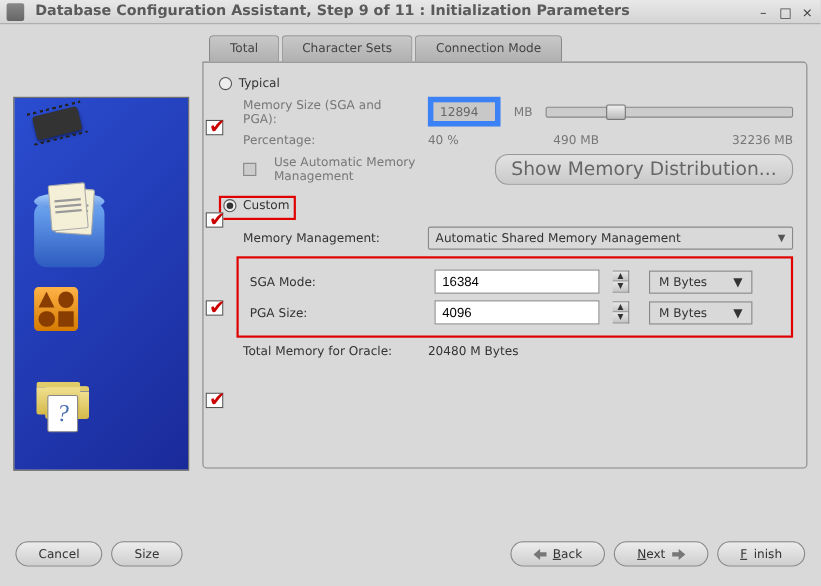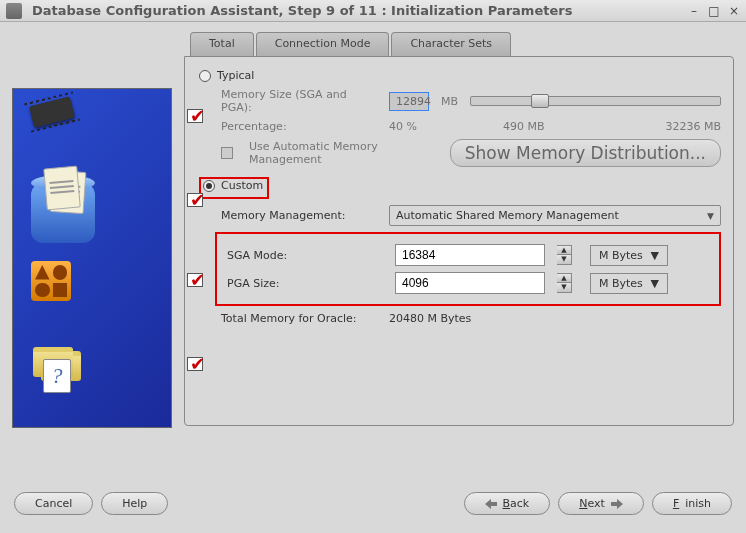--- a/index.html
+++ b/index.html
@@ -113,33 +113,33 @@
   height: 370px;
   background: #d9d9d9;
 }
 .section { margin-bottom: 10px; }
 .radio-row { display:flex; align-items:center; gap:6px; margin-bottom:6px;}
 .radio { width:12px;height:12px;border:1px solid #555;border-radius:50%;display:inline-flex;align-items:center;justify-content:center;background:#eee;}
 .radio.selected::after{content:"";width:6px;height:6px;background:#333;border-radius:50%;}
 .form-row { display:flex; align-items:center; gap:12px; margin:6px 0 6px 22px; font-size:11px; color:#777;}
 .form-row.active{color:#333;}
 .form-row .lbl{width:156px;}
-.input-dis{background:#c8c8c8;border:1px solid #3b82f6;padding:2px 6px;width:40px;color:#666;}
+.input-dis{background:#c8c8c8;border:5px solid #3b82f6;padding:2px 6px;width:66px;color:#666;}
 .slider{flex:1;height:10px;border:1px solid #888;background:#ccc;position:relative;border-radius:2px;}
 .slider-thumb{position:absolute;left:24%;top:-3px;width:18px;height:14px;background:linear-gradient(#eee,#bbb);border:1px solid #777;border-radius:2px;}
 .chk{width:12px;height:12px;border:1px solid #888;background:#ccc;display:inline-block;margin-right:4px;vertical-align:middle;}
 .btn-soft{background:linear-gradient(#e2e2e2,#c9c9c9);border:1px solid #999;border-radius:12px;padding:3px 14px;color:#666;font-size:17px;cursor:pointer;}
 .red-box{border:2px solid #e00000;padding:0 4px 5px 2px;display:inline-block;}
 .dropdown{background:#d9d9d9;border:1px solid #888;padding:3px 6px;flex:1;display:flex;justify-content:space-between;align-items:center;border-radius:2px;}
 .dropdown .arrow{font-size:9px;color:#555;}
 .num-input{background:#fff;border:1px solid #888;padding:3px 6px;width:150px;font-size:12px;}
 .spinner{display:flex;flex-direction:column;border:1px solid #888;border-left:none;}
 .spinner span{width:14px;height:9px;background:linear-gradient(#e8e8e8,#c4c4c4);font-size:7px;text-align:center;line-height:9px;cursor:pointer;border-bottom:1px solid #888;}
 .spinner span:last-child{border:none;}
-.unit-dd{background:#d9d9d9;border:1px solid #888;padding:3px 8px;width:78px;display:flex;justify-content:space-between;align-items:center;margin-left:6px;font-size:11px;}
+.unit-dd{background:#d9d9d9;border:1px solid #888;padding:3px 8px;width:94px;display:flex;justify-content:space-between;align-items:center;margin-left:6px;font-size:11px;}
 .red-big{border:2px solid #e00000;padding:4px 4px;margin:2px 0 4px 16px;}
 .all-params{margin-top:8px;}
 .bottom-bar{display:flex;padding:10px 14px;gap:8px;}
 .btn{background:linear-gradient(#ececec,#cfcfcf);border:1px solid #888;border-radius:12px;padding:4px 20px;font-size:11px;cursor:pointer;display:flex;align-items:center;gap:6px;}
 .spacer{flex:1;}
 .arrow-svg{width:12px;height:10px;}
 u.mn{text-decoration:underline;}
 </style>
 </head>
 <body>
@@ -195,22 +195,22 @@
       </div>
     <div class="check c4">
         <div class="check-box"></div>
         <div class="check-mark">✔</div>
       </div>
   </div>
 
   <div class="content-area">
     <div class="tabs">
       <div class="tab">Total</div>
+      <div class="tab">Character Sets</div>
       <div class="tab">Connection Mode</div>
-      <div class="tab">Character Sets</div>
     </div>
 
     <div class="panel">
       <div class="section">
         <div class="radio-row">
           <span class="radio"></span>
           <span>Typical</span>
         </div>
         <div class="form-row">
           <span class="lbl">Memory Size (SGA and PGA):</span>
@@ -283,21 +283,21 @@
           <span>20480 M Bytes</span>
         </div>
       </div>
     </div>
 
   </div>
 </div>
 
 <div class="bottom-bar">
   <div class="btn">Cancel</div>
-  <div class="btn">Help</div>
+  <div class="btn">Size</div>
   <div class="spacer"></div>
   <div class="btn">
     <svg class="arrow-svg" viewBox="0 0 12 10">
         <path d="M6 0 L0 5 L6 10 L6 7 L12 7 L12 3 L6 3 Z" fill="#777"></path>
       </svg>
     <span><u class="mn">B</u><span>ack</span></span>
   </div>
   <div class="btn">
     <span><u class="mn">N</u><span>ext</span></span>
     <svg class="arrow-svg" viewBox="0 0 12 10">

